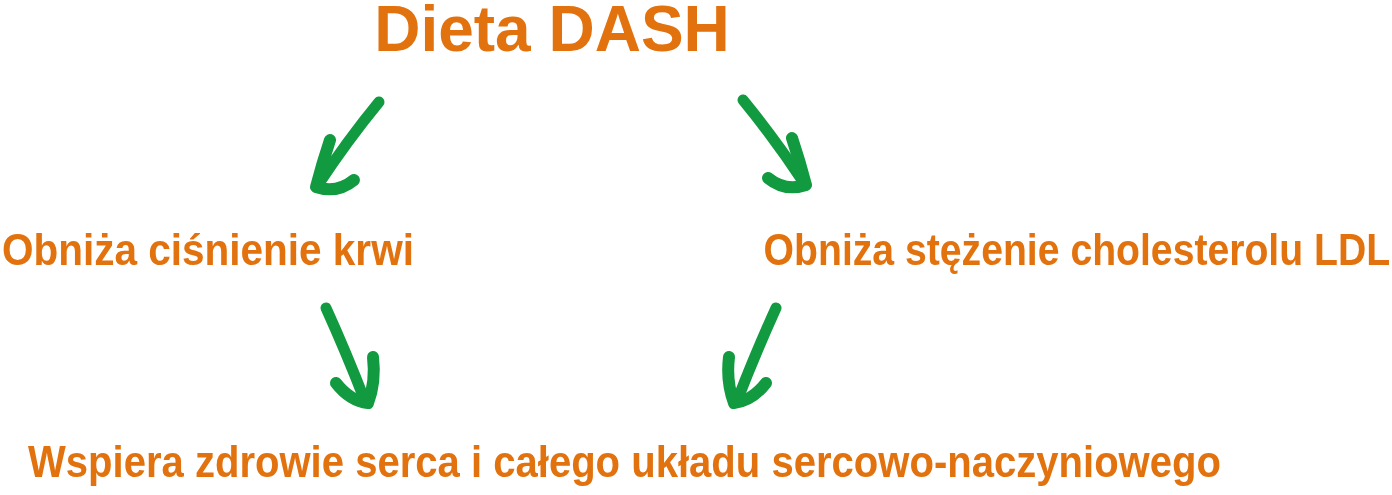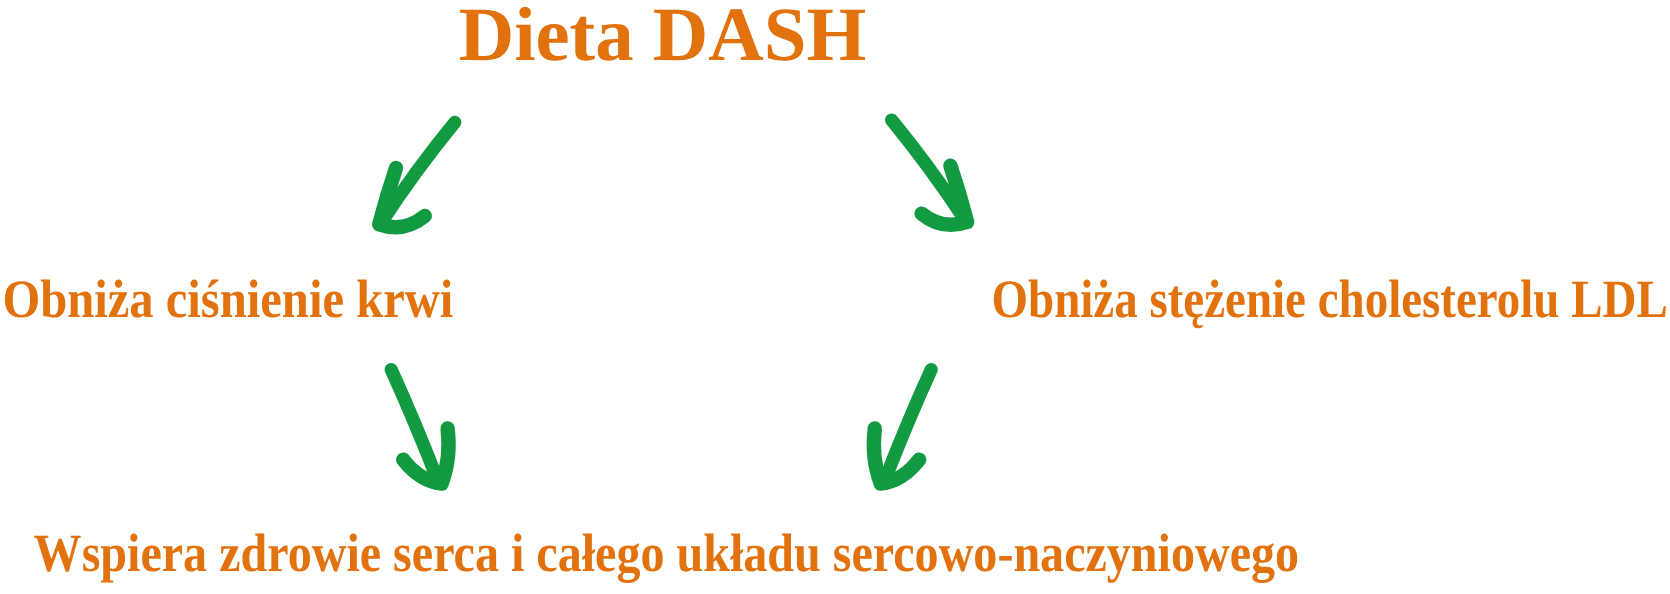--- a/index.html
+++ b/index.html
@@ -6,21 +6,21 @@
     --orange:#E2720E;
     --green:#129A40;
     --background:#ffffff;
   }
   html,body{margin:0;padding:0;background:var(--background);}
   .stage{
     position:relative;
     width:1392px;height:495px;
     background:var(--background);
     overflow:hidden;
-    font-family:Liberation Serif, serif;
+    font-family:Liberation Sans, sans-serif;
     font-weight:bold;
     color:var(--orange);
   }
   .title{
     position:absolute;
     left:0;top:-3px;width:1104px;
     margin:0;
     text-align:center;
     font-size:64px;
     line-height:1;

